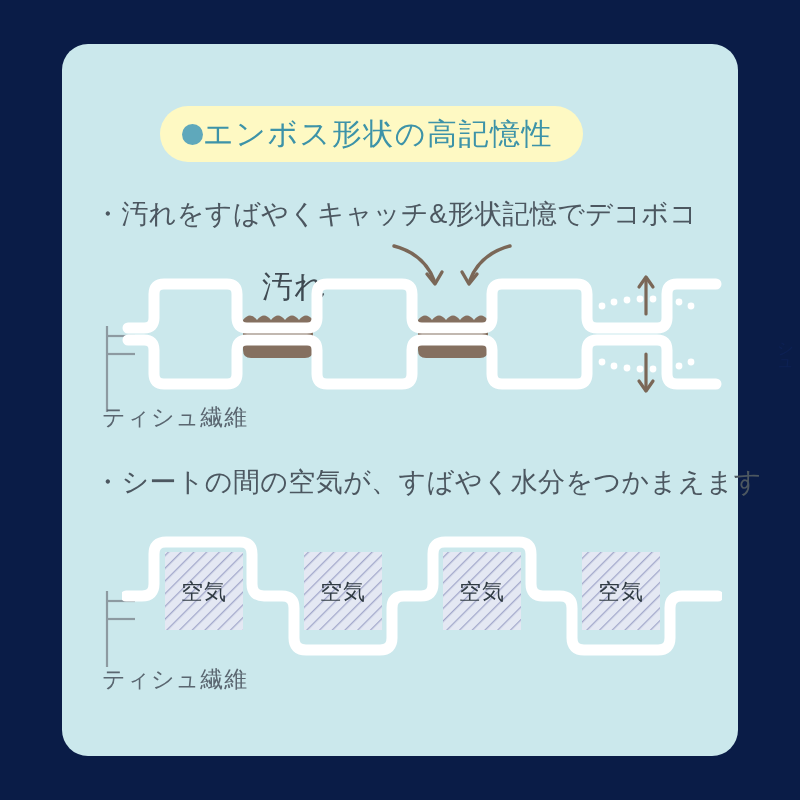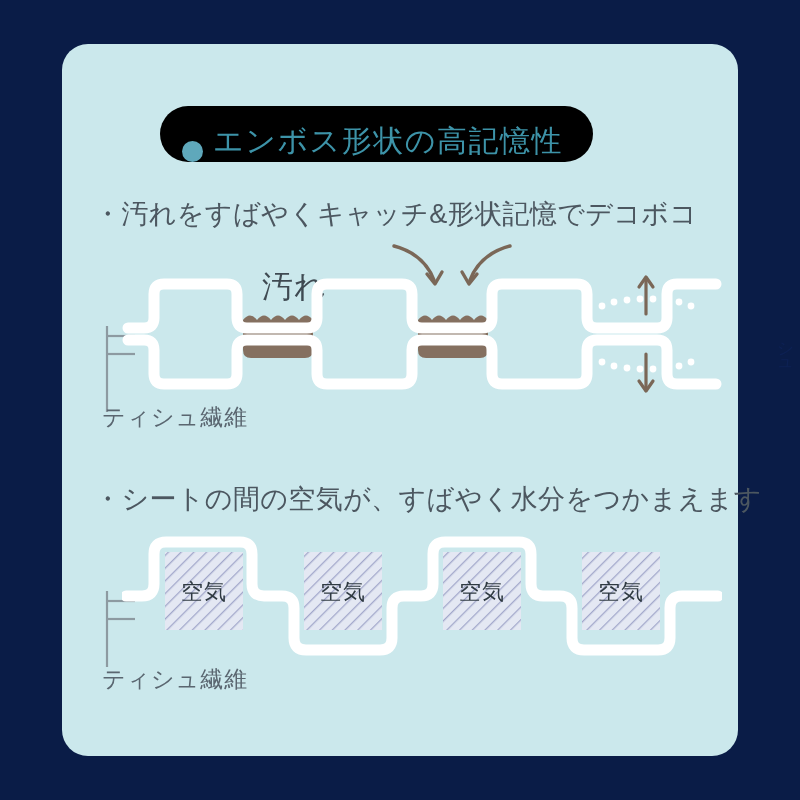--- a/index.html
+++ b/index.html
@@ -46,25 +46,24 @@
     border-radius: 26px;
   }
 
   
   .title-pill {
     position: absolute;
     left: 98px;
     top: 62px;
     height: 56px;
     padding: 0 30px 0 22px;
-    background: #000000;
+    background: #fef9c3;
     border-radius: 28px;
     display: flex;
-    align-items: flex-end;
-    gap: 10px;
+    align-items: center;
   }
   .title-dot {
     width: 21px;
     height: 21px;
     border-radius: 50%;
     background: #5fa8bb;
     flex: none;
   }
   .title-text {
     font-size: 30px;
@@ -76,21 +75,21 @@
 
   
   .bullet {
     position: absolute;
     font-size: 27px;
     color: #4c5760;
     letter-spacing: 0.4px;
     white-space: nowrap;
   }
   #bullet-1 { left: 32px; top: 152px; }
-  #bullet-2 { left: 32px; top: 437px; }
+  #bullet-2 { left: 32px; top: 420px; }
 
   
   .caption {
     position: absolute;
     font-size: 23px;
     color: #5a6670;
     letter-spacing: 1px;
     white-space: nowrap;
   }
   #caption-1 { left: 40px; top: 358px; }

